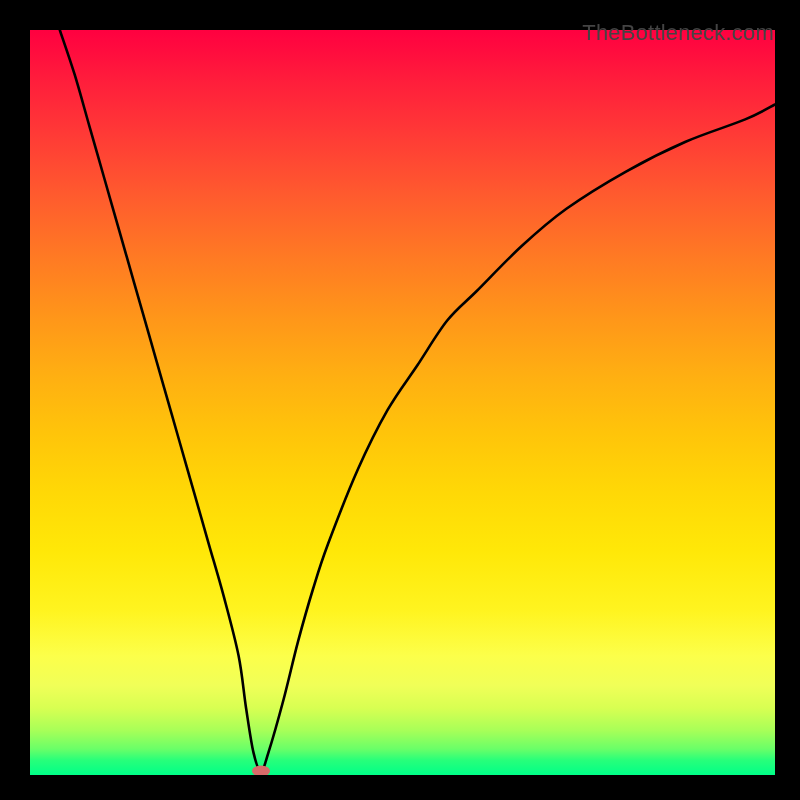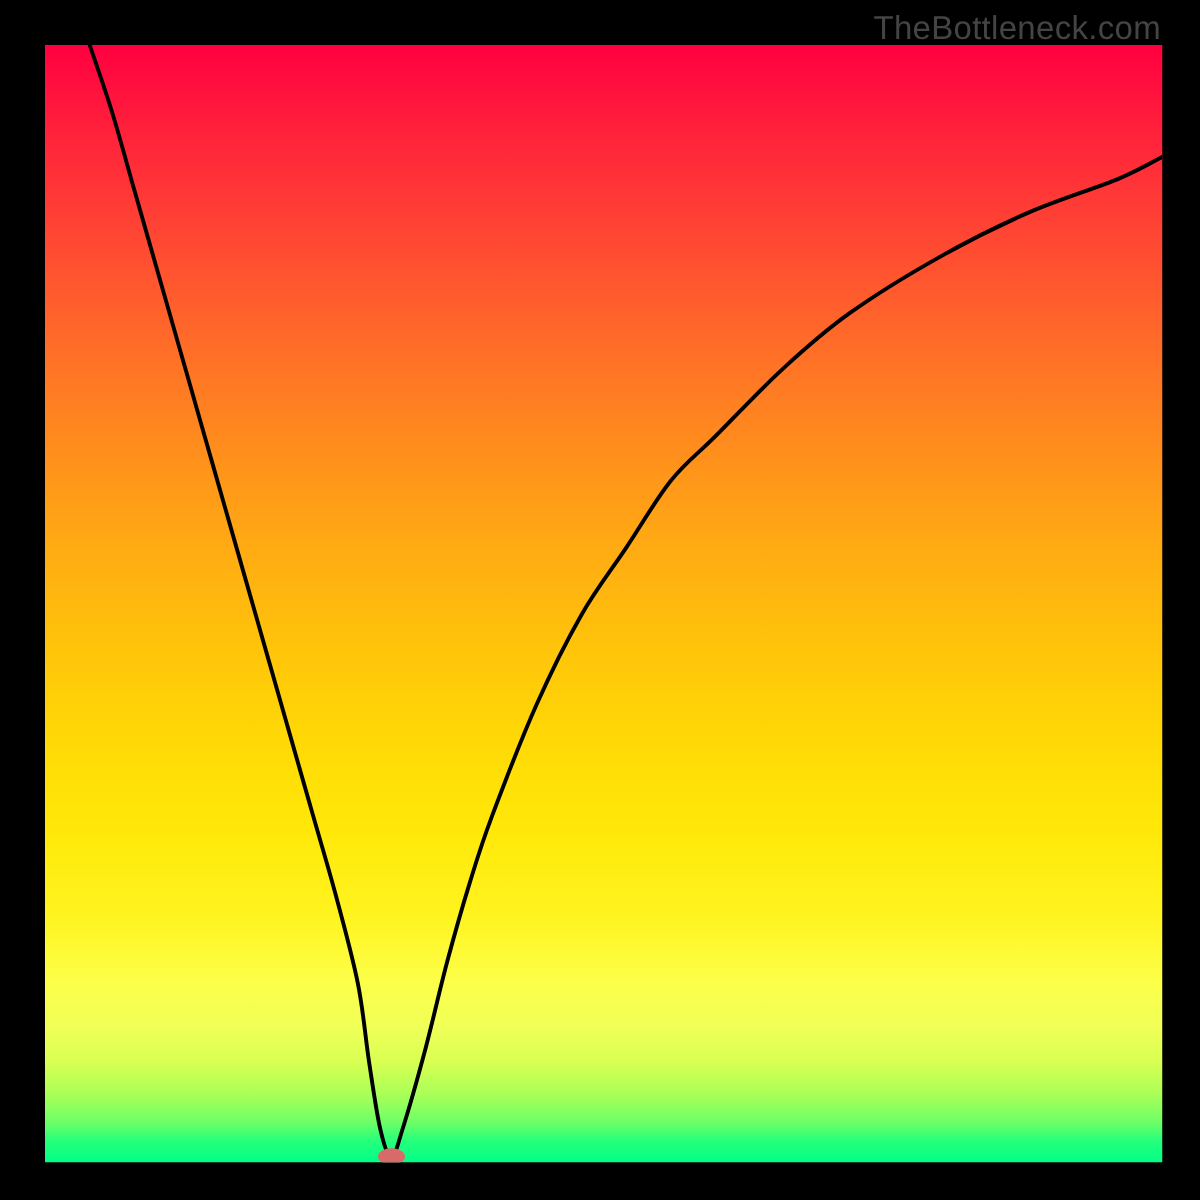--- a/index.html
+++ b/index.html
@@ -6,21 +6,21 @@
   body {
     width: 800px;
     height: 800px;
     background: #000;
     position: relative;
     font-family: Arial, Helvetica, sans-serif;
     overflow: hidden;
   }
   .watermark {
     position: absolute;
-    top: 6px;
+    top: 20px;
     right: 26px;
     color: #444;
     font-size: 22px;
     font-weight: 400;
     letter-spacing: 0.2px;
     z-index: 10;
   }
   .plot-area {
     position: absolute;
     left: 30px;

